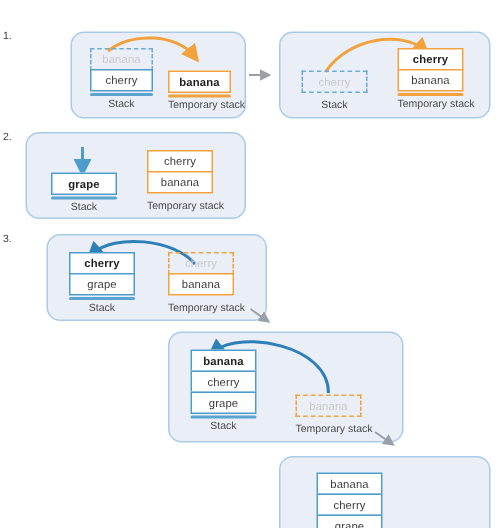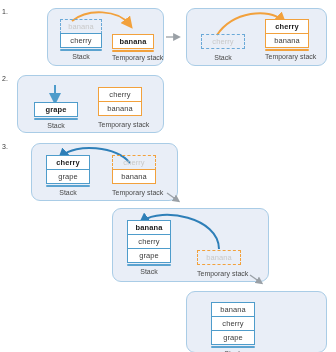--- a/index.html
+++ b/index.html
@@ -4,21 +4,21 @@
 <style>
   html,body{margin:0;padding:0;}
   body{
     width:336px;height:352px;
     background:#ffffff;
     font-family:"Liberation Sans","DejaVu Sans",sans-serif;
     position:relative;
     overflow:hidden;
     -webkit-font-smoothing:antialiased;
   }
-  .diagram{position:absolute;left:0;top:4px;width:336px;height:312px;}
+  .diagram{position:absolute;left:0;top:17px;width:336px;height:312px;}
 
   
   .step-num{
     position:absolute;
     font-size:7px;
     color:#3a3a3a;
     line-height:1;
   }
 
   

